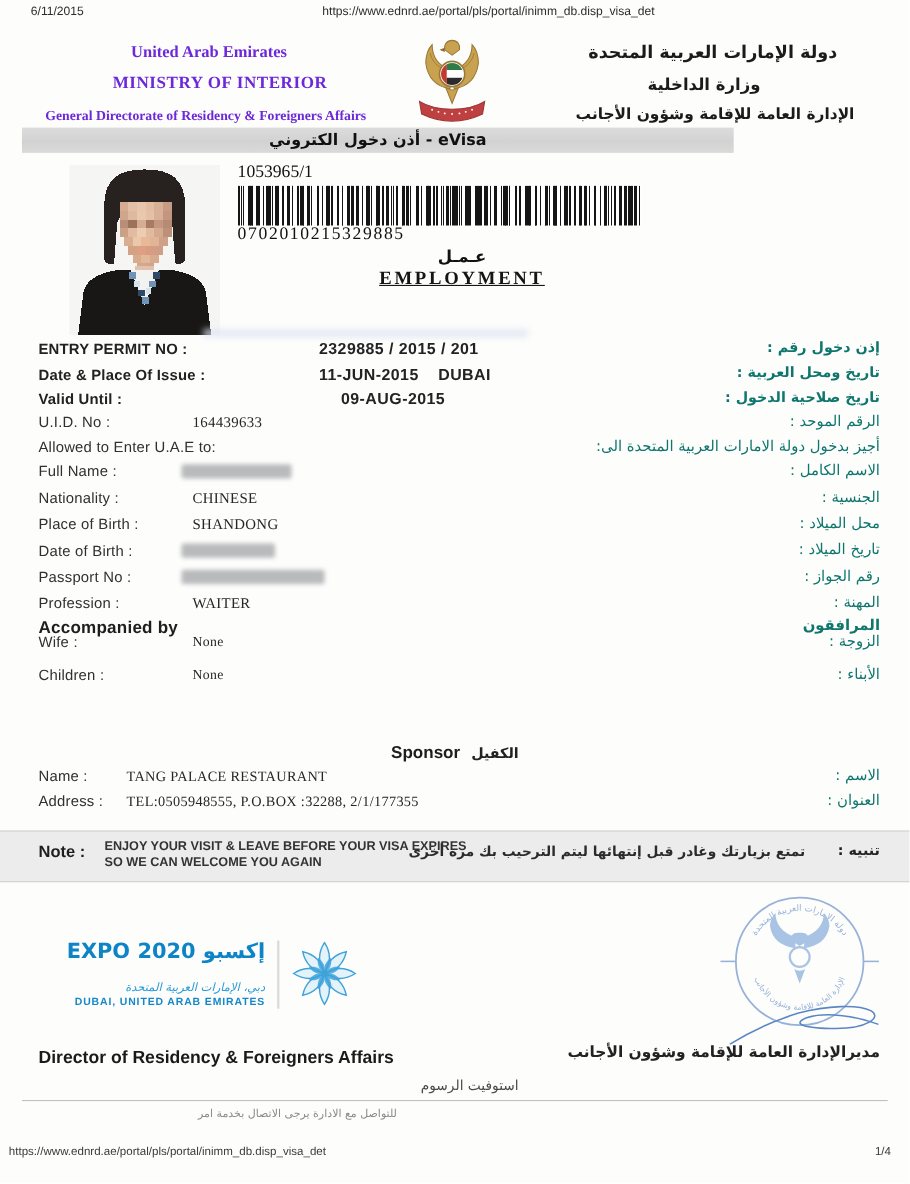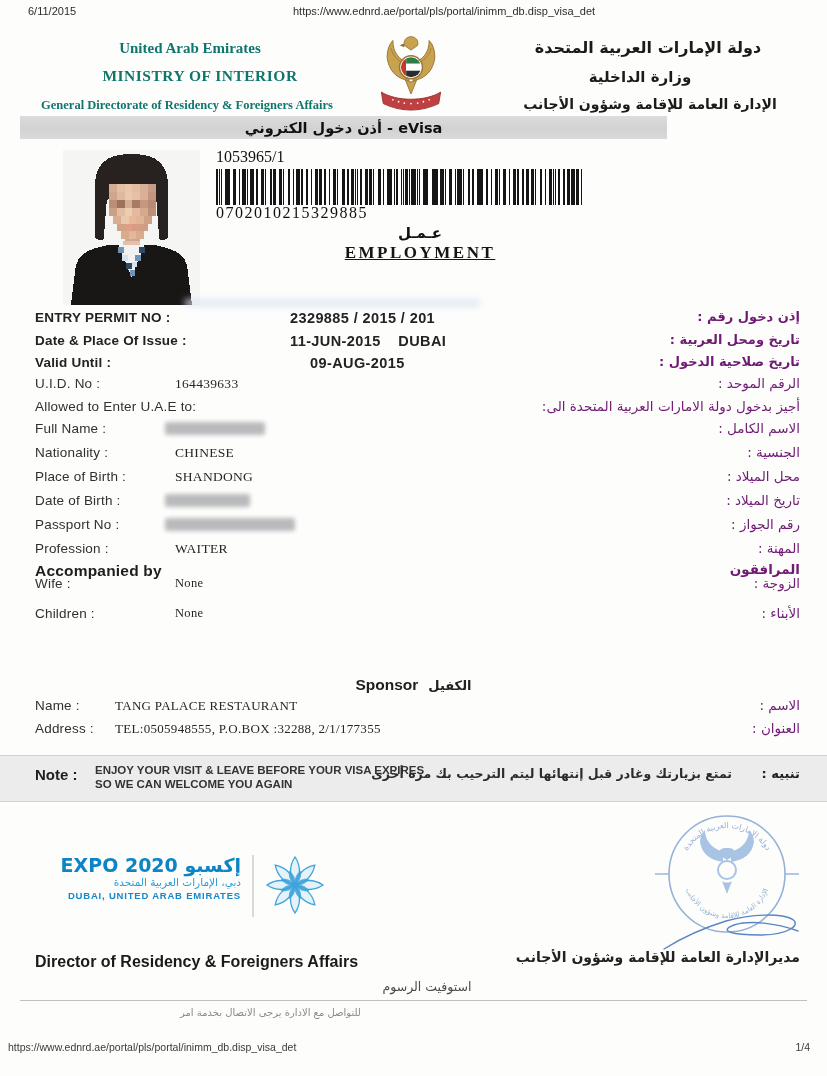--- a/index.html
+++ b/index.html
@@ -10,21 +10,21 @@
   .ar{font-family:"DejaVu Sans",sans-serif;direction:rtl;}
   .serif{font-family:"Liberation Serif",serif;}
 
   
   .ph-date{left:28px;top:5px;font-size:11px;color:#2c2c2c;}
   .ph-url{left:293px;top:5px;font-size:11px;color:#2c2c2c;}
   .pf-url{left:8px;top:1041px;font-size:10.5px;color:#3a3a3a;}
   .pf-page{right:17px;top:1041px;font-size:10.5px;color:#3a3a3a;}
 
   
-  .lh-en{font-family:"Liberation Serif",serif;font-weight:bold;color:#0f766e;transform:translateX(-50%);white-space:nowrap;}
+  .lh-en{font-family:"Liberation Serif",serif;font-weight:bold;color:#6d28d9;transform:translateX(-50%);white-space:nowrap;}
   .lh1{left:190px;top:40px;font-size:15px;}
   .lh2{left:200px;top:67px;font-size:15.5px;letter-spacing:.5px;}
   .lh3{left:187px;top:98px;font-size:12.5px;}
   .lh-ar{font-family:"DejaVu Sans",sans-serif;font-weight:bold;color:#1b1b1b;transform:translateX(-50%);white-space:nowrap;direction:rtl;}
   .la1{left:648px;top:38px;font-size:16px;}
   .la2{left:640px;top:68px;font-size:15px;}
   .la3{left:650px;top:96px;font-size:14px;}
 
   .banner{left:20px;top:116px;width:647px;height:23px;
           background:linear-gradient(180deg,#dcdcdc,#d2d2d2 55%,#dadada);
@@ -50,21 +50,21 @@
   
   .frow{position:absolute;left:35px;right:27px;height:20px;}
   .flabel{position:absolute;left:0;top:0;font-size:13.5px;color:#30302f;letter-spacing:.2px;white-space:nowrap;}
   .frow.hdr .flabel{font-weight:bold;color:#222;}
   .flabel.big{font-size:15.5px;font-weight:bold;color:#1e1e1e;}
   .fval{position:absolute;top:0;white-space:pre;}
   .v-far{left:255px;font-weight:bold;font-size:14.5px;letter-spacing:.4px;color:#232323;}
   .v-mid{left:275px;font-weight:bold;font-size:14.5px;letter-spacing:.4px;color:#232323;}
   .v-near{left:140px;font-family:"Liberation Serif",serif;font-size:13.5px;color:#262626;letter-spacing:.3px;}
   .v-sm{font-size:12.5px;}
-  .f-ar{position:absolute;right:0;top:-1px;direction:rtl;font-family:"DejaVu Sans",sans-serif;font-size:13.5px;color:#701a75;white-space:nowrap;}
+  .f-ar{position:absolute;right:0;top:-1px;direction:rtl;font-family:"DejaVu Sans",sans-serif;font-size:13.5px;color:#0f766e;white-space:nowrap;}
   .frow.hdr .f-ar{font-weight:bold;font-size:13px;}
   .f-ar.b{font-weight:bold;}
   .redact{position:absolute;top:1px;height:13px;background:#b9babc;filter:blur(2px);border-radius:2px;}
 
   
   .sp-head{left:0;right:0;top:676px;display:flex;justify-content:center;align-items:baseline;gap:10px;}
   .sp-head-en{font-weight:bold;font-size:15.5px;color:#1e1e1e;}
   .sp-head-ar{font-family:"DejaVu Sans",sans-serif;font-weight:bold;font-size:13px;color:#222;direction:rtl;}
   .v-sp{left:80px;font-family:"Liberation Serif",serif;font-size:13px;color:#262626;letter-spacing:.3px;}
 
@@ -72,21 +72,21 @@
   .note-band{left:0;top:755px;width:827px;height:45px;background:#ececec;
              border-top:1px solid #d2d2d2;border-bottom:1px solid #d2d2d2;}
   .note-label{position:absolute;left:35px;top:10px;font-weight:bold;font-size:15px;color:#1e1e1e;}
   .note-text{position:absolute;left:95px;top:7px;width:345px;font-weight:bold;font-size:11.5px;line-height:14px;color:#333;}
   .note-ar{position:absolute;right:95px;top:10px;font-family:"DejaVu Sans",sans-serif;font-size:12.5px;font-weight:bold;color:#2b2b2b;direction:rtl;white-space:nowrap;}
   .note-ar-label{position:absolute;right:27px;top:10px;font-family:"DejaVu Sans",sans-serif;font-size:13px;font-weight:bold;color:#222;direction:rtl;}
 
   
   .expo-text{left:45px;top:854px;width:196px;text-align:right;}
   .expo-l1{font-family:"DejaVu Sans",sans-serif;font-weight:bold;font-size:19px;color:#0d84c6;white-space:nowrap;}
-  .expo-l2{font-family:"DejaVu Sans",sans-serif;font-size:10.5px;color:#2b9cd8;direction:rtl;margin-top:0;}
+  .expo-l2{font-family:"DejaVu Sans",sans-serif;font-size:10.5px;color:#2b9cd8;direction:rtl;margin-top:16px;font-style:italic;}
   .expo-l3{font-weight:bold;font-size:9.5px;letter-spacing:.8px;color:#1687c9;margin-top:2px;white-space:nowrap;}
   .expo-div{left:252px;top:855px;width:2px;height:62px;background:#d9d9d9;}
   .expo-logo{left:263px;top:853px;}
 
   
   .stamp{left:652px;top:804px;}
   .sig{left:660px;top:905px;}
 
   
   .dir-en{left:35px;top:953px;font-weight:bold;font-size:16px;color:#1a1a1a;}

